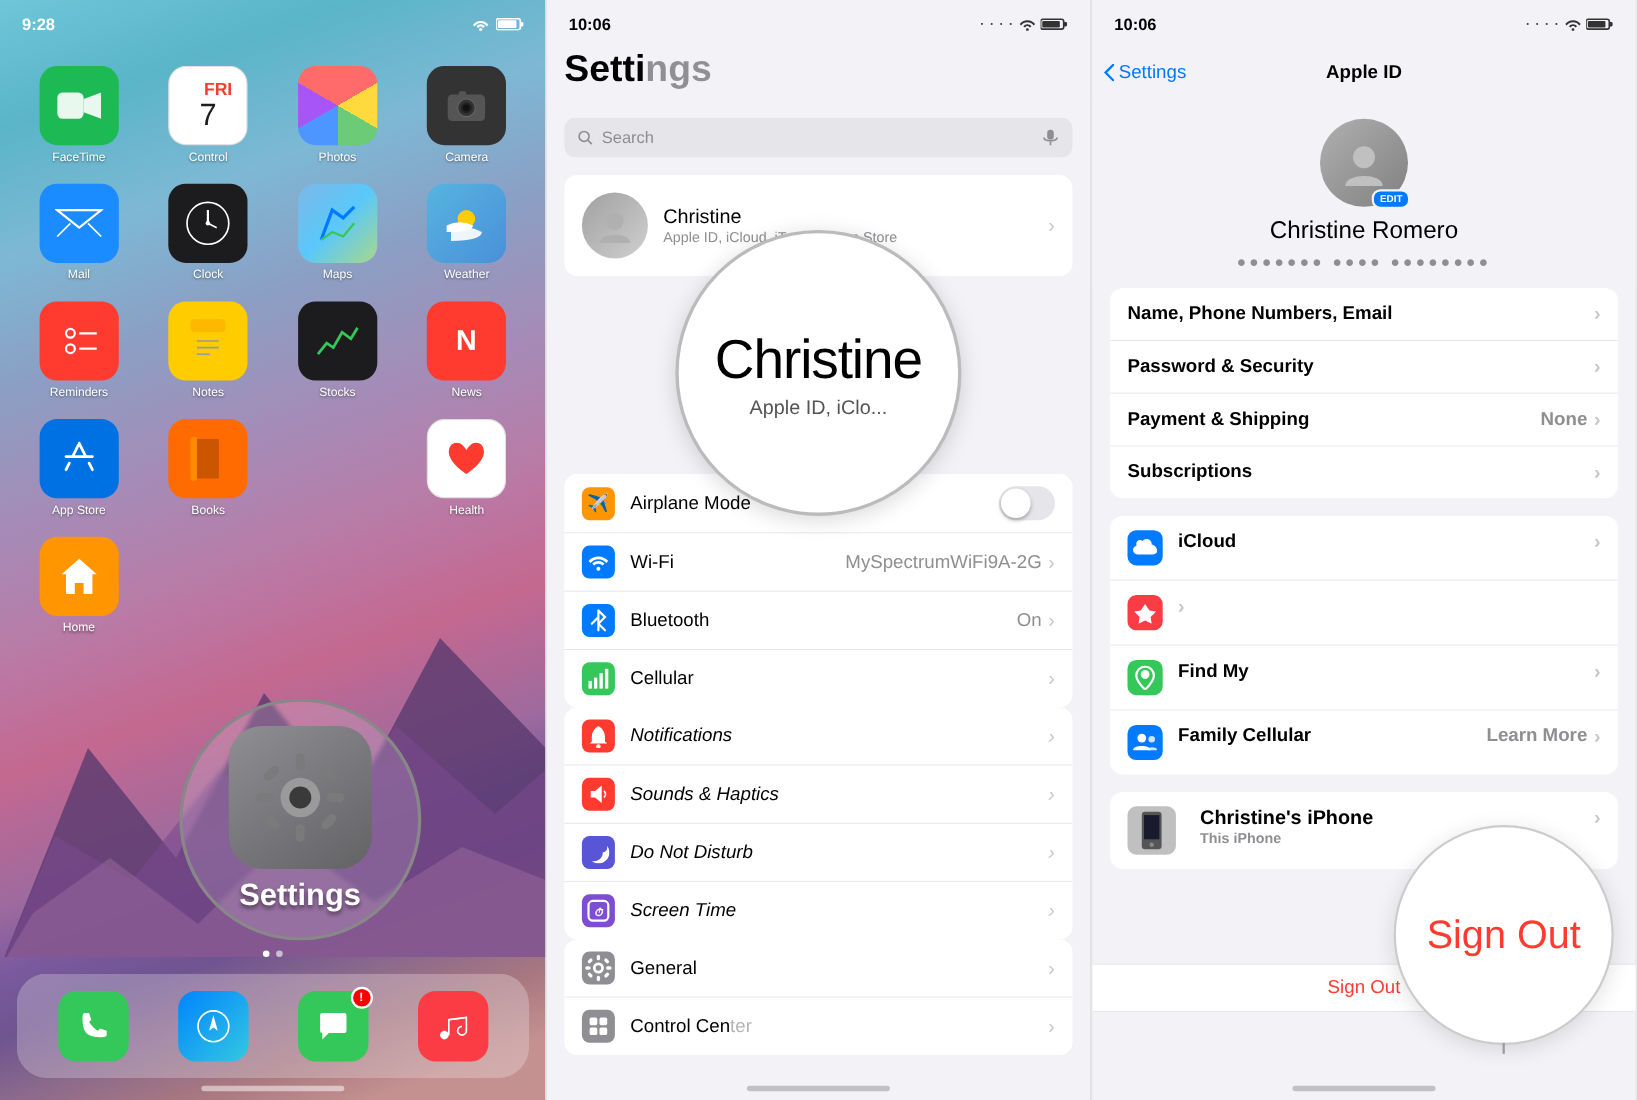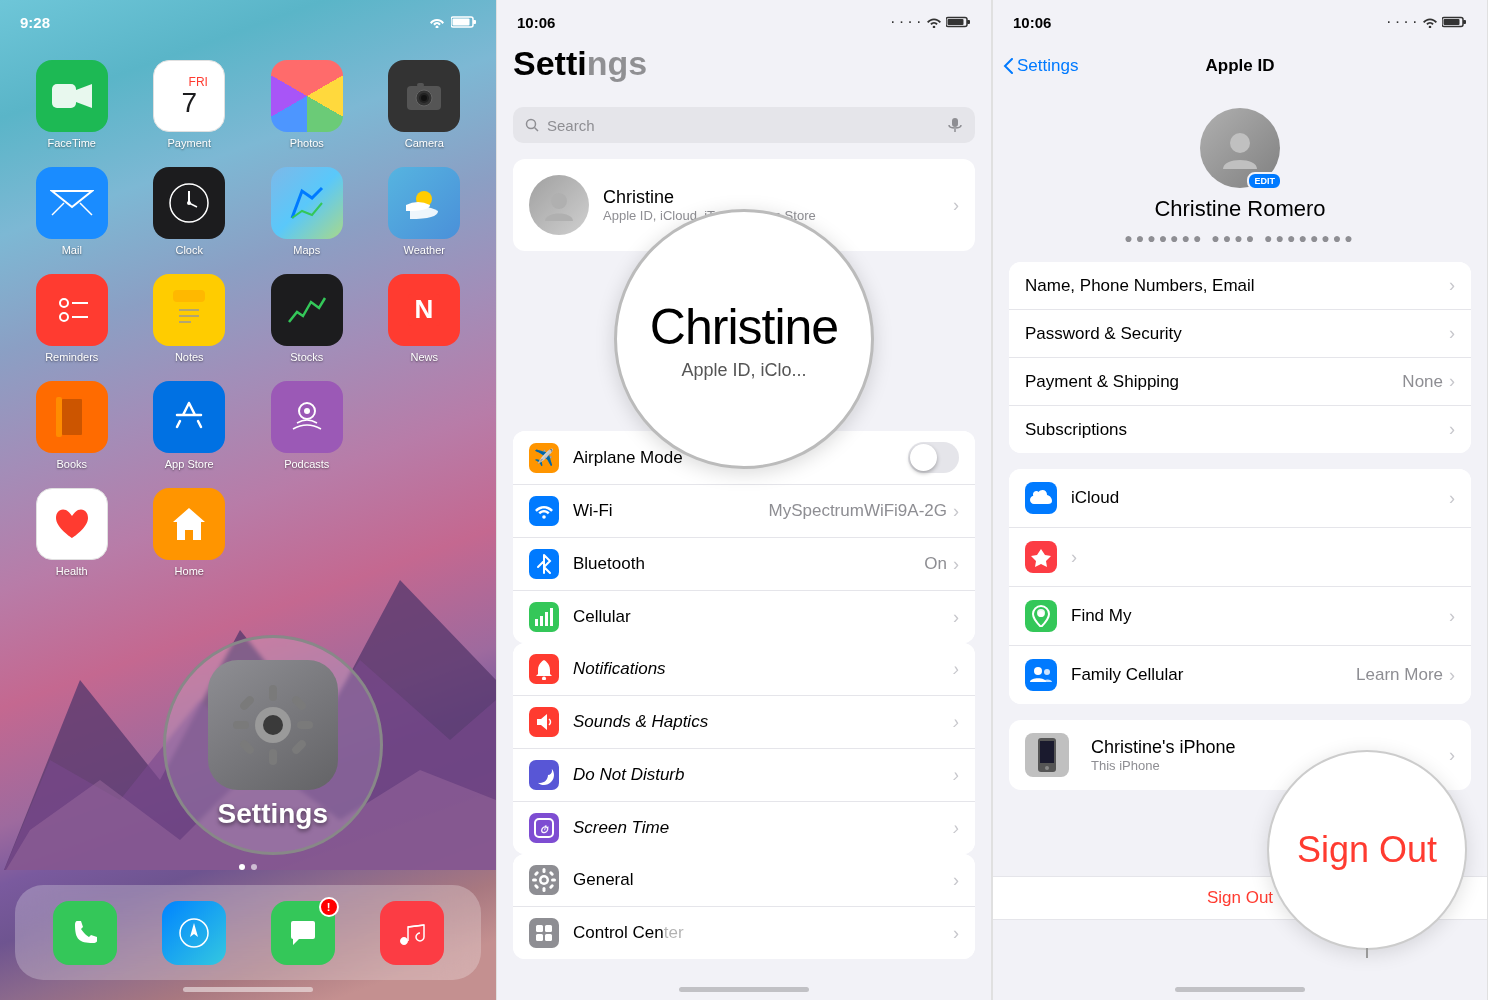--- a/index.html
+++ b/index.html
@@ -462,24 +462,24 @@
     
     .appleid-section {
       margin: 0 16px 16px;
       background: white;
       border-radius: 12px;
       overflow: hidden;
     }
 
     .appleid-row {
       display: flex;
-      align-items: center;
       padding: 13px 16px;
       border-bottom: 0.5px solid #e5e5ea;
       background: white;
+      font-weight: bold;
     }
 
     .appleid-row:last-child { border-bottom: none; }
 
     .appleid-row-icon {
       width: 32px;
       height: 32px;
       border-radius: 8px;
       display: flex;
       align-items: center;
@@ -558,21 +558,21 @@
     }
 
     .calendar-icon-inner {
       display: flex;
       flex-direction: column;
       align-items: center;
       justify-content: center;
       width: 100%;
       height: 100%;
     }
-    .cal-day { font-size: 12px; color: #ff3b30; font-weight: 400; margin-left: 18px; }
+    .cal-day { font-size: 16px; color: #ff3b30; font-weight: 700; margin-left: 18px; }
     .cal-date { font-size: 28px; font-weight: 300; color: #1c1c1e; line-height: 1; }
 
     .photos-gradient {
       background: conic-gradient(
         #ff6b6b 0deg 60deg,
         #ffd93d 60deg 120deg,
         #6bcb77 120deg 180deg,
         #4d96ff 180deg 240deg,
         #a855f7 240deg 300deg,
         #ff6b6b 300deg 360deg
@@ -617,21 +617,21 @@
       </div>
       <span class="app-icon-label">FaceTime</span>
     </div>
     <div class="app-icon">
       <div class="app-icon-img" style="background:white;border:0.5px solid #e0e0e0;">
         <div class="calendar-icon-inner">
           <div class="cal-day">FRI</div>
           <div class="cal-date">7</div>
         </div>
       </div>
-      <span class="app-icon-label">Payment</span>
+      <span class="app-icon-label">Control</span>
     </div>
     <div class="app-icon">
       <div class="app-icon-img photos-gradient" style="border-radius:16px;"></div>
       <span class="app-icon-label">Photos</span>
     </div>
     <div class="app-icon">
       <div class="app-icon-img bg-camera">
         <svg width="38" height="32" viewBox="0 0 38 32">
             <rect x="2" y="6" width="34" height="24" rx="4" fill="#555"></rect>
             <circle cx="19" cy="18" r="8" fill="#333" stroke="#666" stroke-width="1"></circle>
@@ -720,47 +720,36 @@
       <div class="app-icon-img bg-news">
         <svg width="40" height="40" viewBox="0 0 40 40">
             <rect x="4" y="4" width="32" height="32" rx="4" fill="#ff3b30"></rect>
             <text x="20" y="28" text-anchor="middle" font-size="26" font-weight="bold" fill="white">N</text>
           </svg>
       </div>
       <span class="app-icon-label">News</span>
     </div>
 
     <div class="app-icon">
+      <div class="app-icon-img bg-appstore">
+        <svg width="40" height="40" viewBox="0 0 40 40">
+            <path d="M20 6 L14 18 L8 18 M20 6 L26 18 L32 18 M11 24 L8 30 M29 24 L32 30 M14 18 L26 18" fill="none" stroke="white" stroke-width="2.5" stroke-linecap="round"></path>
+          </svg>
+      </div>
+      <span class="app-icon-label">App Store</span>
+    </div>
+    <div class="app-icon">
       <div class="app-icon-img bg-books">
         <svg width="40" height="44" viewBox="0 0 40 44">
             <rect x="8" y="2" width="24" height="40" rx="2" fill="#ff6b00"></rect>
             <rect x="10" y="4" width="20" height="36" rx="1" fill="#cc5500"></rect>
             <rect x="4" y="2" width="6" height="40" rx="2" fill="#ff8c00"></rect>
           </svg>
       </div>
       <span class="app-icon-label">Books</span>
-    </div>
-    <div class="app-icon">
-      <div class="app-icon-img bg-appstore">
-        <svg width="40" height="40" viewBox="0 0 40 40">
-            <path d="M20 6 L14 18 L8 18 M20 6 L26 18 L32 18 M11 24 L8 30 M29 24 L32 30 M14 18 L26 18" fill="none" stroke="white" stroke-width="2.5" stroke-linecap="round"></path>
-          </svg>
-      </div>
-      <span class="app-icon-label">App Store</span>
-    </div>
-    <div class="app-icon">
-      <div class="app-icon-img bg-podcasts">
-        <svg width="40" height="44" viewBox="0 0 40 44">
-            <circle cx="20" cy="16" r="8" fill="none" stroke="white" stroke-width="2"></circle>
-            <circle cx="20" cy="16" r="3" fill="white"></circle>
-            <path d="M10 28 Q20 22 30 28" fill="none" stroke="white" stroke-width="1.5"></path>
-            <path d="M6 34 Q20 26 34 34" fill="none" stroke="white" stroke-width="1.5"></path>
-          </svg>
-      </div>
-      <span class="app-icon-label">Podcasts</span>
     </div>
 
     <div class="app-icon" style="opacity:0;">
       <div class="app-icon-img"></div>
     </div>
 
     <div class="app-icon">
       <div class="app-icon-img" style="background:white;border:0.5px solid #e0e0e0;">
         <svg width="44" height="40" viewBox="0 0 44 40">
             <path d="M22 34 C22 34 6 24 6 14 C6 8 10 4 16 6 C18 7 20 9 22 12 C24 9 26 7 28 6 C34 4 38 8 38 14 C38 24 22 34 22 34Z" fill="#ff3b30"></path>

